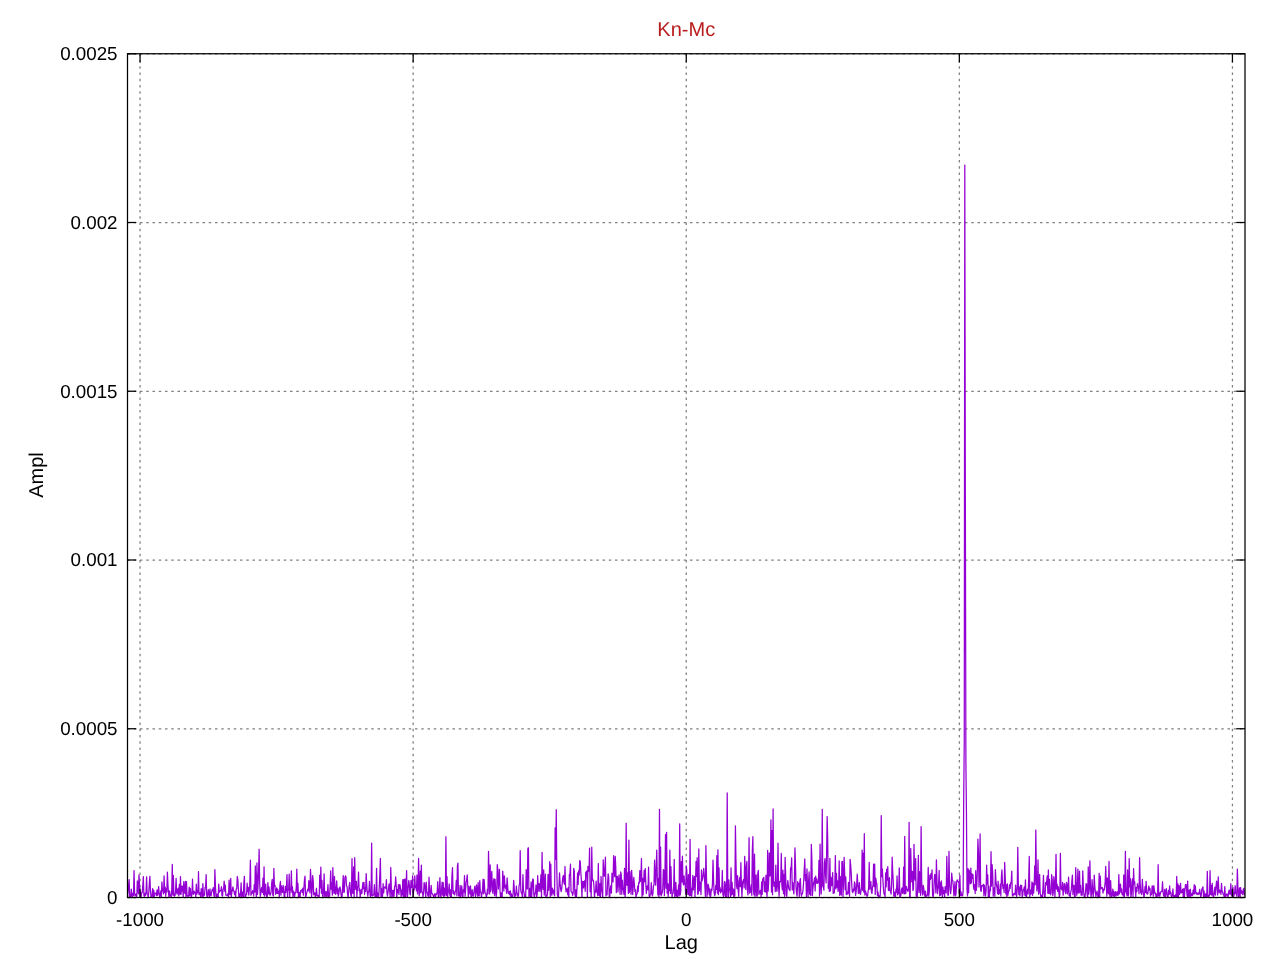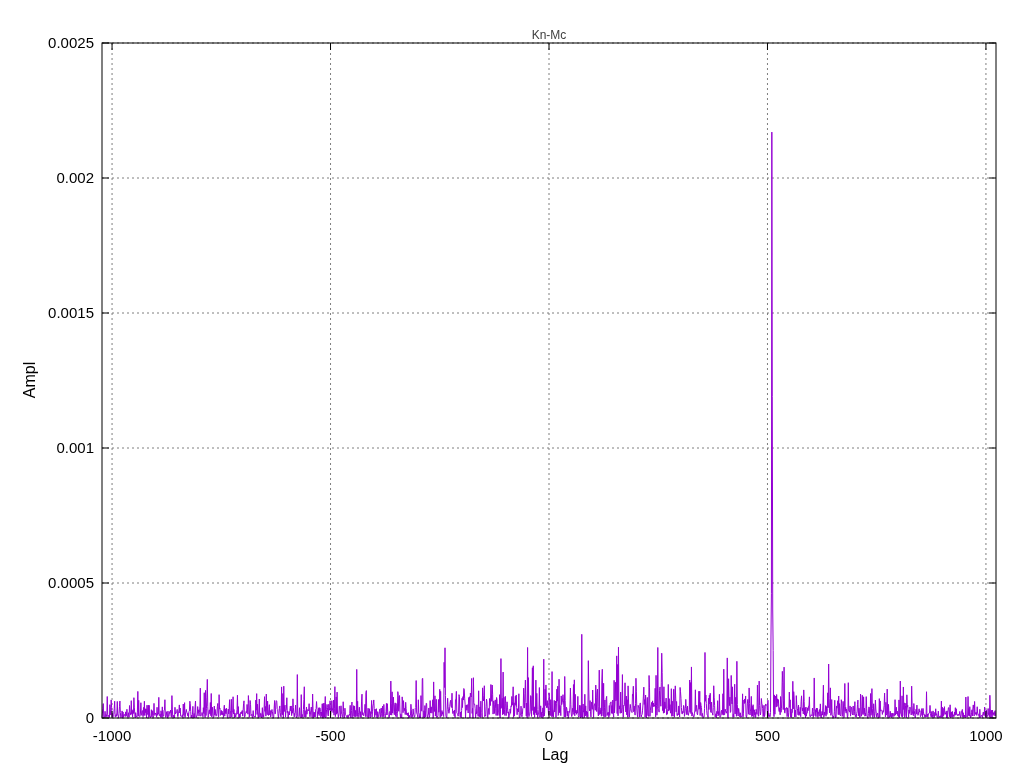--- a/index.html
+++ b/index.html
@@ -9,35 +9,35 @@
     overflow: hidden;
     font-family: "Liberation Sans", sans-serif;
   }
   .chart-wrap {
     position: relative;
     width: 1024px; height: 768px;
     background: #ffffff;
   }
   .chart-title {
     position: absolute;
-    left: 102px; top: 28px; width: 894px;
+    left: 102px; top: 16px; width: 894px;
     text-align: center;
-    font-size: 12px; color: #404040;
+    font-size: 16px; color: #b91c1c;
     white-space: nowrap;
   }
   .y-axis-label {
     position: absolute;
     left: 30px; top: 380px;
     transform: translate(-50%, -50%) rotate(-90deg);
     font-size: 16px; color: #000000;
     white-space: nowrap;
   }
   .x-axis-label {
     position: absolute;
-    left: 108px; top: 746px; width: 894px;
+    left: 98px; top: 746px; width: 894px;
     text-align: center;
     font-size: 16px; color: #000000;
     white-space: nowrap;
   }
   svg { position: absolute; left: 0; top: 0; }
   text { font-family: "Liberation Sans", sans-serif; }
 </style>
 </head>
 <body>
 

